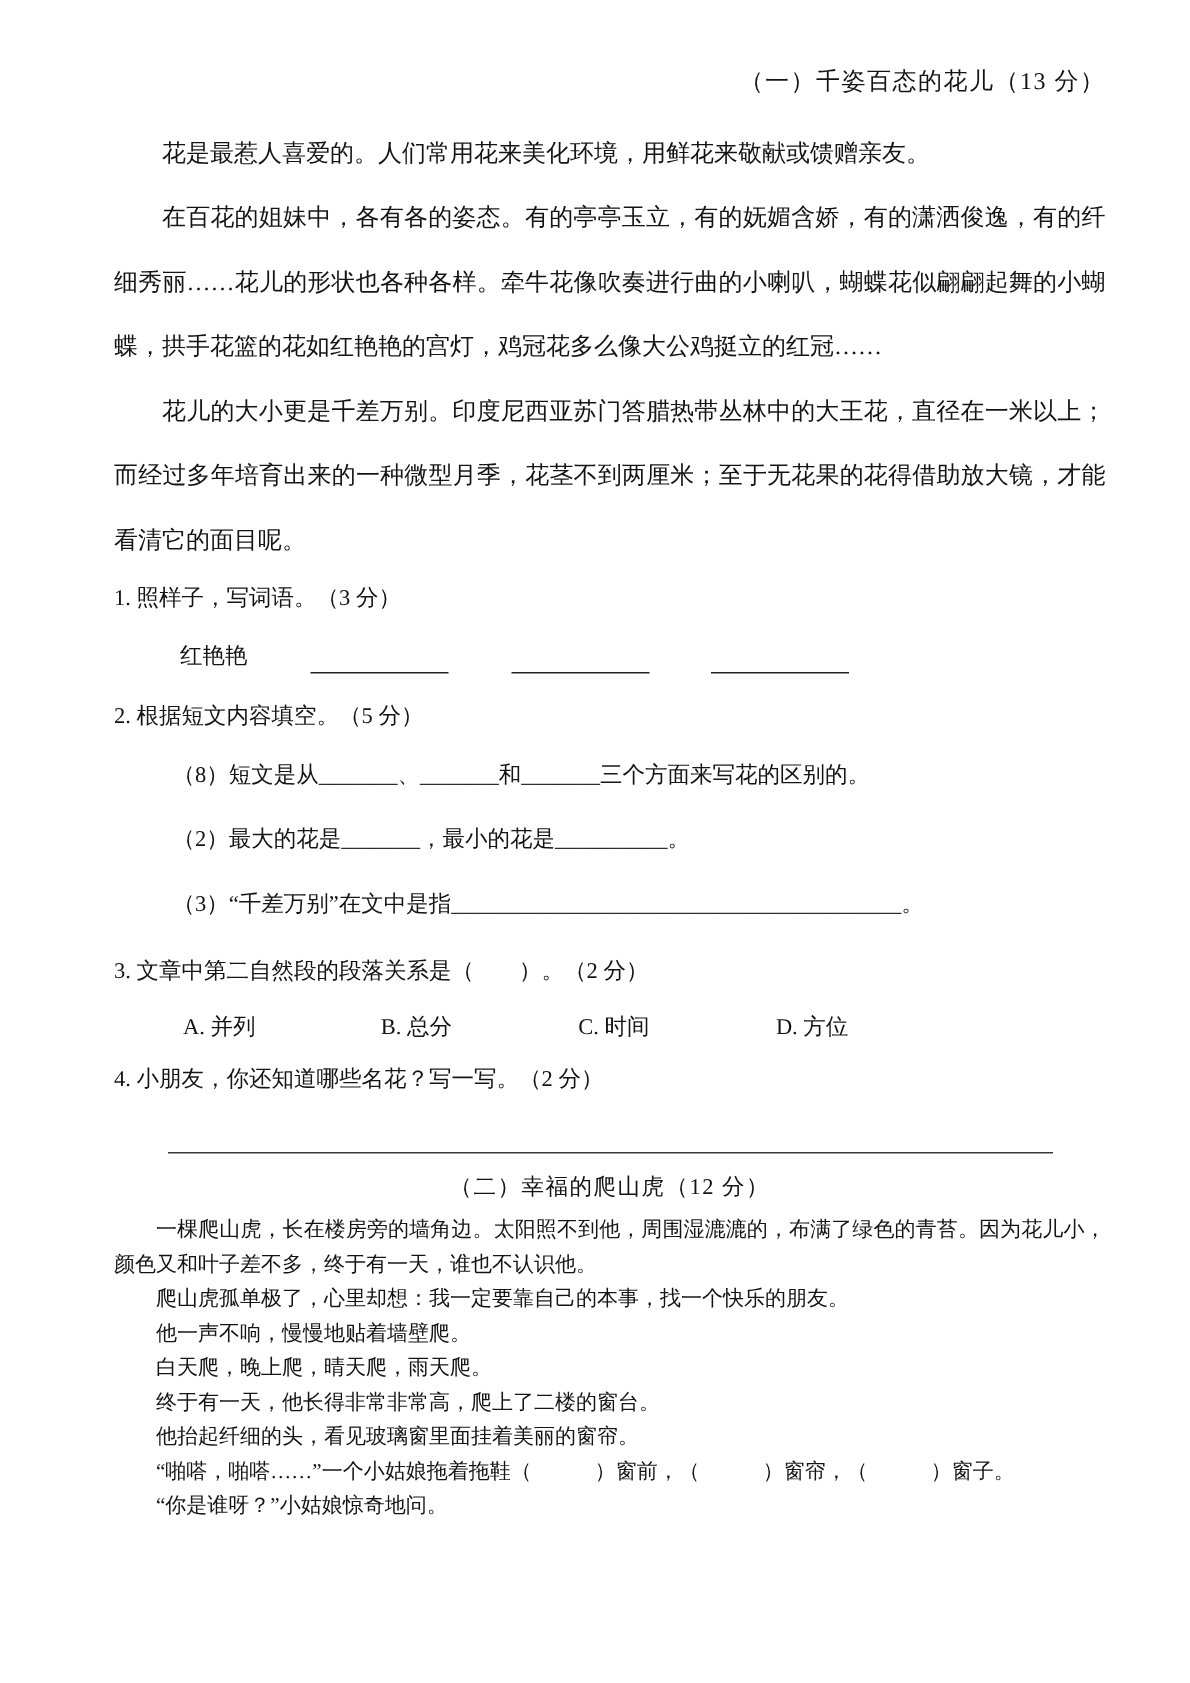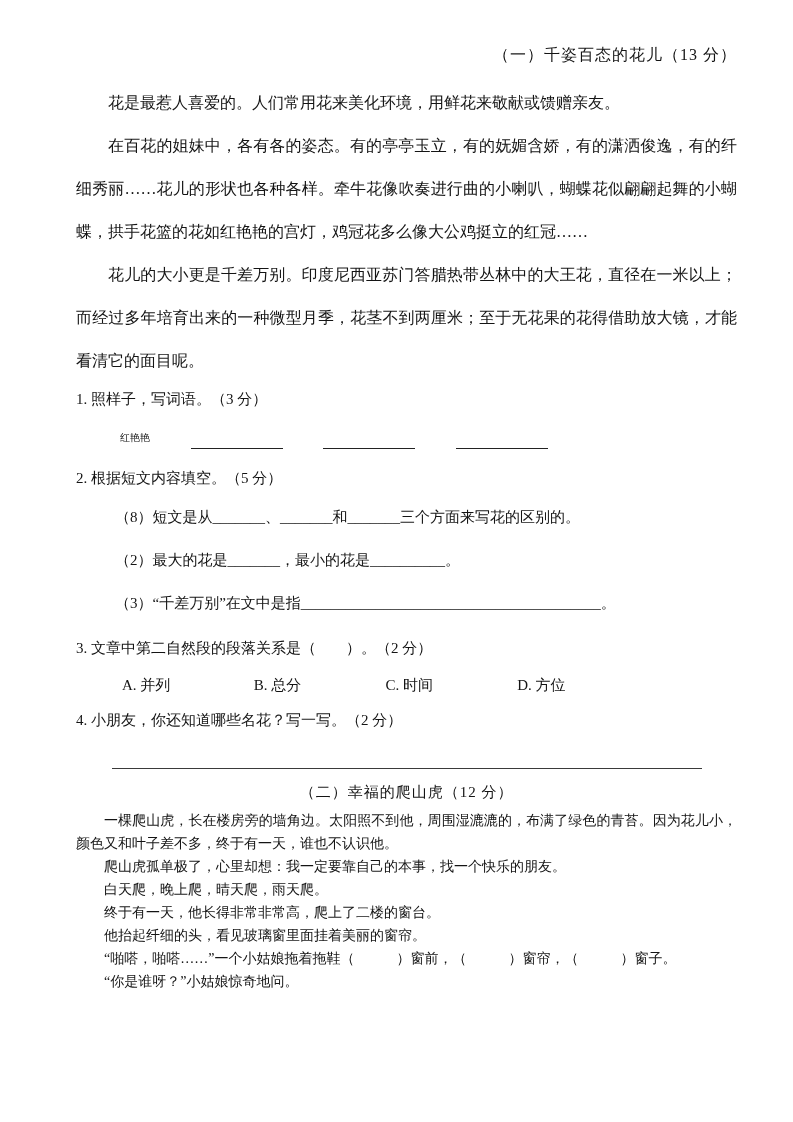--- a/index.html
+++ b/index.html
@@ -25,21 +25,21 @@
   .para.s1 { font-size: 16px; line-height: 43px; }
   .para.s2 { font-size: 14px; line-height: 23px; }
   .para.s2.first { margin-top: 6px; }
 
   .qrow { font-size: 15px; line-height: 22px; margin-top: 18px; }
   .qrow.q1 { margin-top: 6px; }
   .qrow.q2 { margin-top: 17px; }
   .qrow.q3 { margin-top: 23px; }
   .qrow.q4 { margin-top: 13px; }
 
-  .example-row { margin-top: 17px; margin-left: 44px; height: 23px; font-size: 10px; line-height: 22px; }
+  .example-row { margin-top: 17px; margin-left: 44px; height: 23px; font-size: 15px; line-height: 22px; }
   .example-word { display: inline-block; vertical-align: bottom; }
   .blank {
     display: inline-block;
     width: 92px;
     height: 19px;
     margin-left: 38px;
     border-bottom: 1px solid #222222;
     vertical-align: bottom;
   }
 
@@ -101,19 +101,20 @@
   </div>
 
   <div class="qrow q4">4. 小朋友，你还知道哪些名花？写一写。（2 分）</div>
 
   <hr class="divider">
 
   <div class="doc-title2">（二）幸福的爬山虎（12 分）</div>
 
   <p class="para s2 first">一棵爬山虎，长在楼房旁的墙角边。太阳照不到他，周围湿漉漉的，布满了绿色的青苔。因为花儿小，颜色又和叶子差不多，终于有一天，谁也不认识他。</p>
   <p class="para s2">爬山虎孤单极了，心里却想：我一定要靠自己的本事，找一个快乐的朋友。</p>
+  <p class="para s2">他一声不响，慢慢地贴着墙壁爬。</p>
   <p class="para s2">白天爬，晚上爬，晴天爬，雨天爬。</p>
   <p class="para s2">终于有一天，他长得非常非常高，爬上了二楼的窗台。</p>
   <p class="para s2">他抬起纤细的头，看见玻璃窗里面挂着美丽的窗帘。</p>
   <p class="para s2">“啪嗒，啪嗒……”一个小姑娘拖着拖鞋（　　　）窗前，（　　　）窗帘，（　　　）窗子。</p>
   <p class="para s2">“你是谁呀？”小姑娘惊奇地问。</p>
 
 </div>
 
 </body></html>

